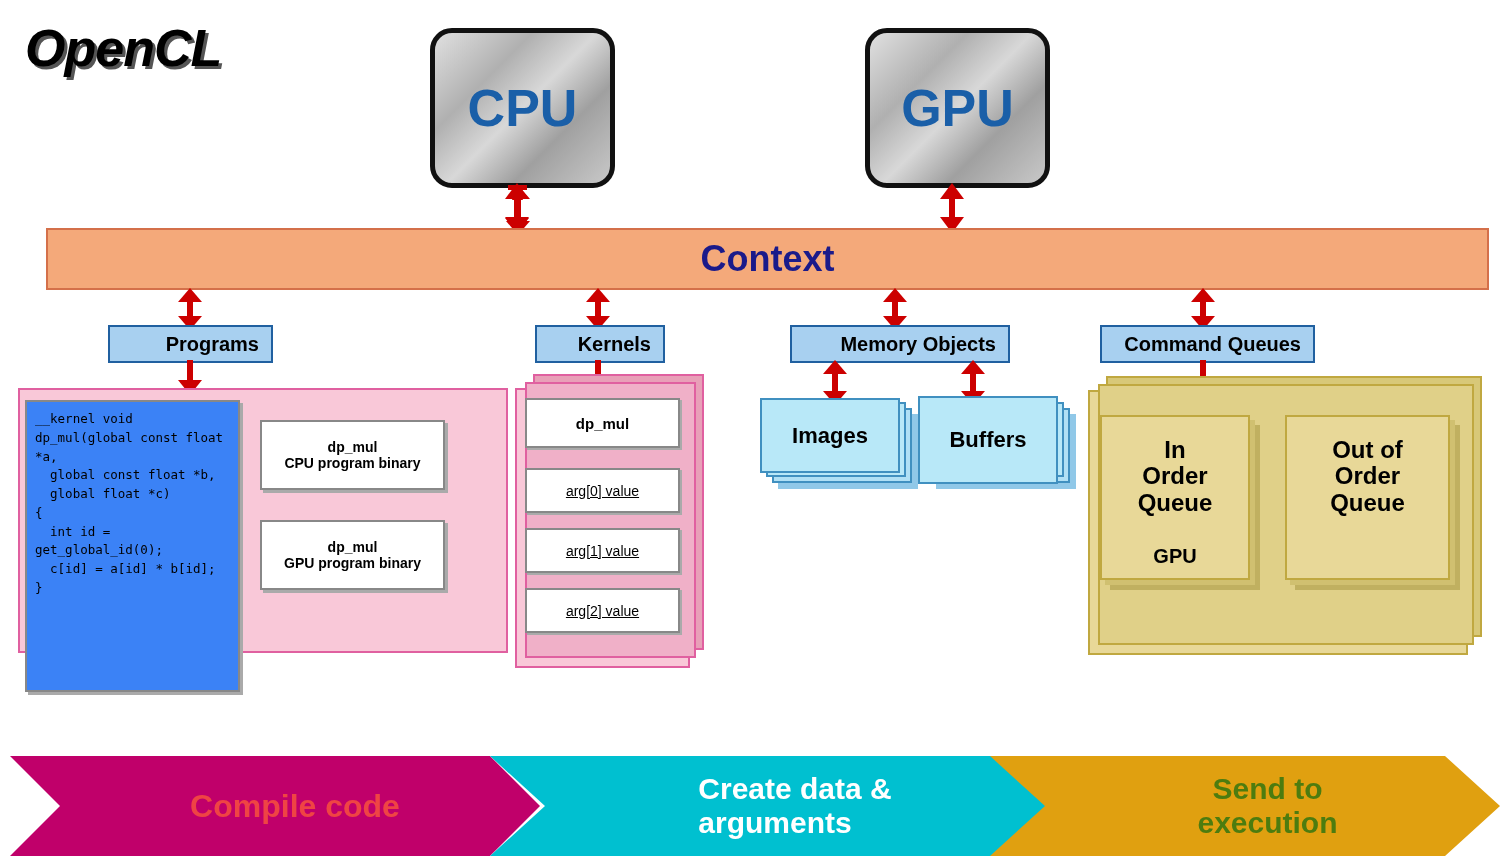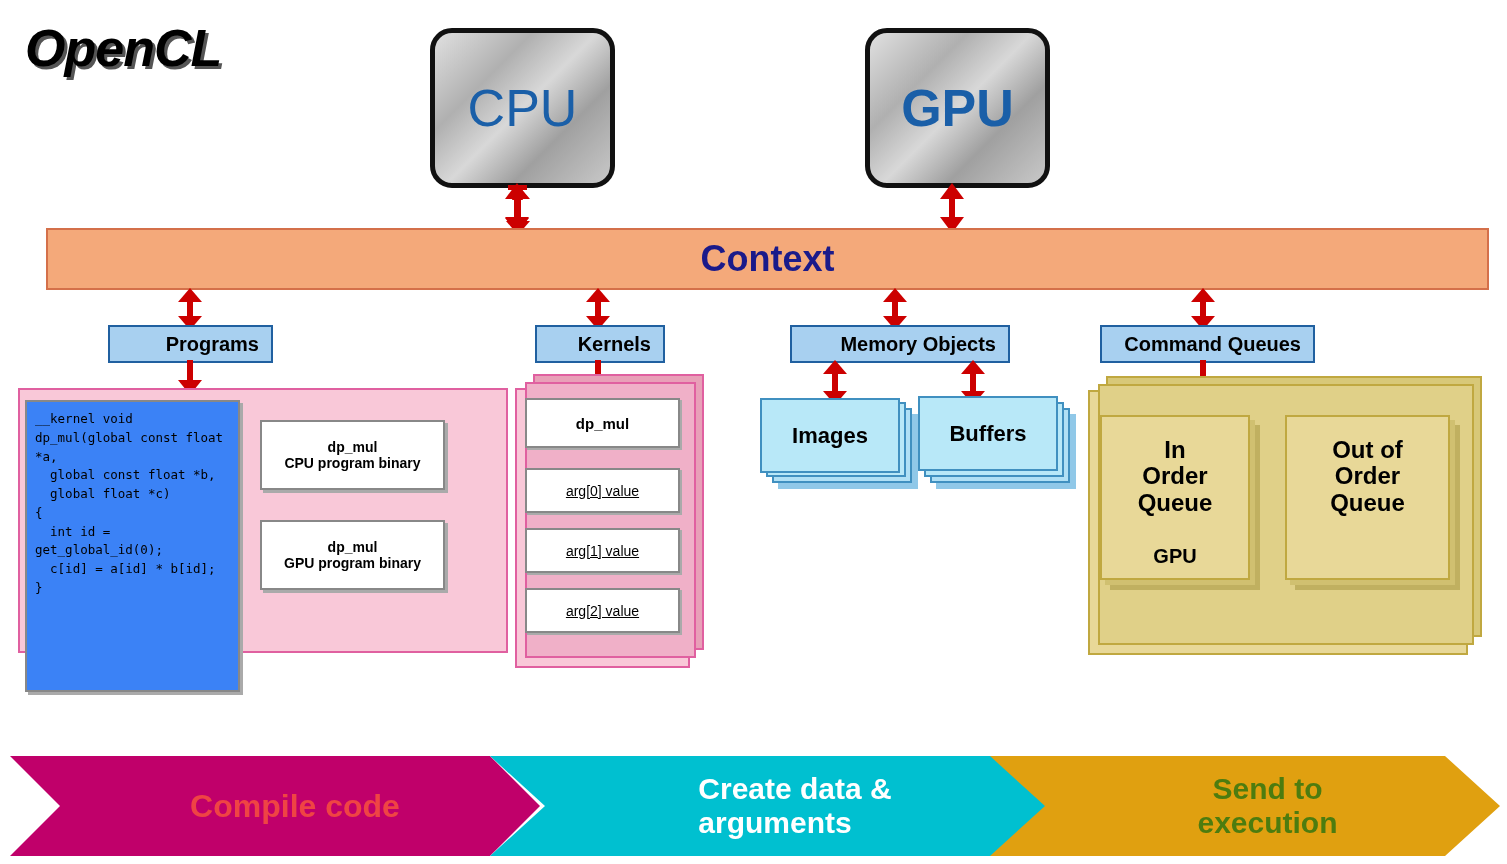--- a/index.html
+++ b/index.html
@@ -35,21 +35,21 @@
       height: 160px;
       border-radius: 22px;
       border: 5px solid #111;
       background: linear-gradient(135deg, #e0e0e0 0%, #b0b0b0 30%, #d8d8d8 50%, #a0a0a0 70%, #c8c8c8 100%);
       display: flex;
       align-items: center;
       justify-content: center;
     }
     .cpu-box .label {
       font-size: 52px;
-      font-weight: 400;
+      font-weight: 700;
       color: #1a5fa8;
       font-family: 'Arial Black', Arial, sans-serif;
     }
 
     
     .gpu-box {
       position: absolute;
       top: 28px;
       left: 865px;
       width: 185px;
@@ -278,21 +278,21 @@
       font-weight: 900;
       font-family: 'Arial Black', Arial, sans-serif;
       z-index: 5;
       box-shadow: 5px 5px 0 #90c8e8, 10px 10px 0 #70b0d0;
     }
     .buffers-box {
       position: absolute;
       top: 400px;
       left: 920px;
       width: 140px;
-      height: 75px;
+      height: 88px;
       background: #b8e8f8;
       border: 2px solid #4090c0;
       display: flex;
       align-items: center;
       justify-content: center;
       font-size: 22px;
       font-weight: 900;
       font-family: 'Arial Black', Arial, sans-serif;
       z-index: 5;
       box-shadow: 5px 5px 0 #90c8e8, 10px 10px 0 #70b0d0;

